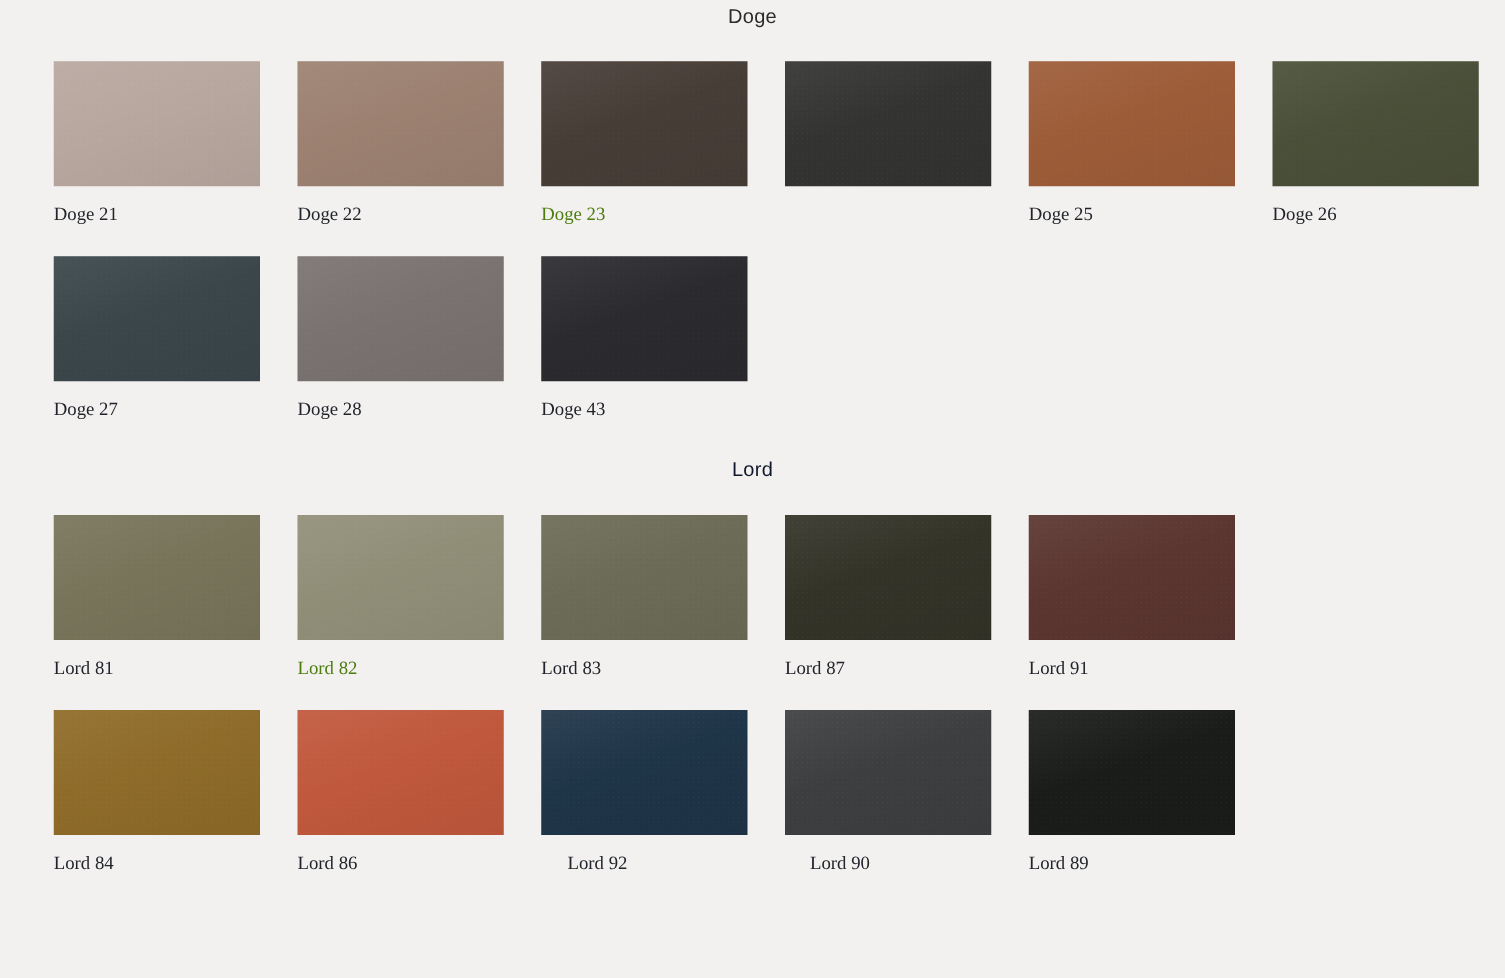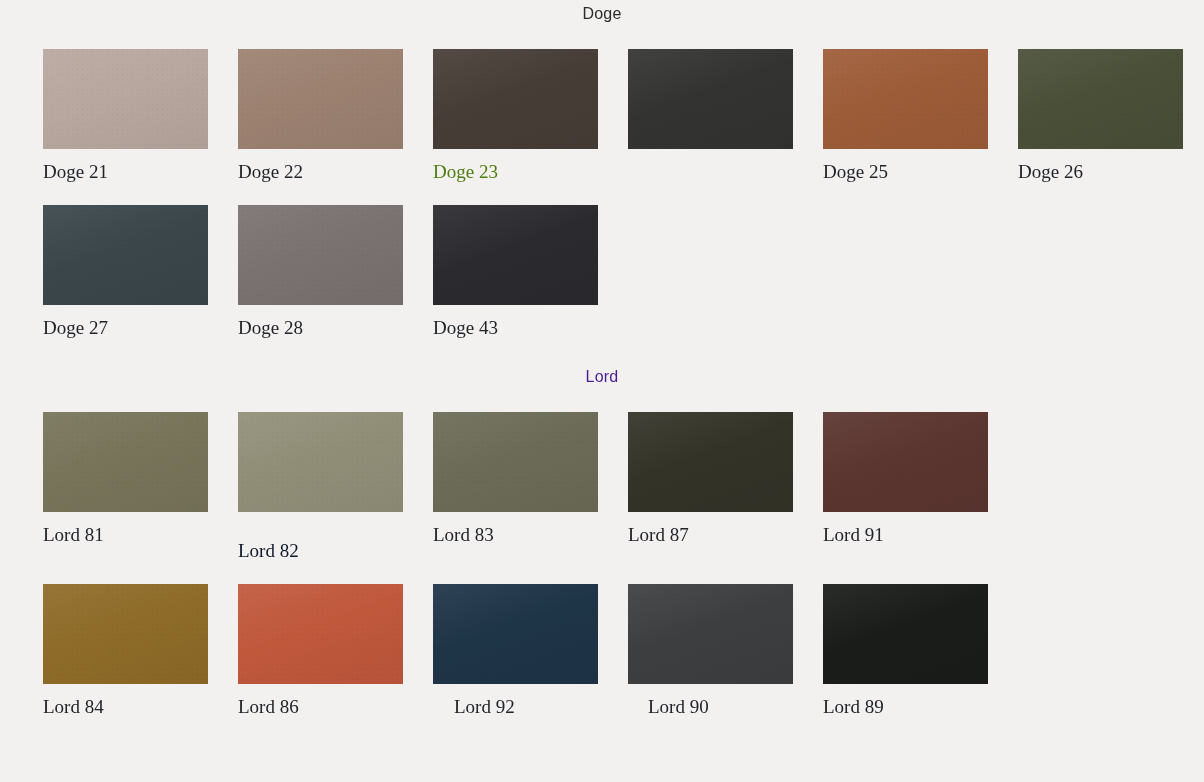--- a/index.html
+++ b/index.html
@@ -80,21 +80,21 @@
   .swatch-chip::before {
     content: "";
     position: absolute;
     inset: 0;
     pointer-events: none;
     background: linear-gradient(160deg, rgba(255,255,255,0.07) 0%, rgba(255,255,255,0.0) 45%, rgba(0,0,0,0.055) 100%);
   }
 
   .swatch-label {
     font-family: "Liberation Serif", serif;
-    font-size: 19px;
+    font-size: 15px;
     color: #21242b;
     line-height: 18px;
     padding-top: 14px;
     display: block;
     white-space: nowrap;
   }
 
   .grid.row-doge-1 { padding-top: 24px; }
   .grid.row-doge-2 { padding-top: 24px; }
   .grid.row-lord-1 { padding-top: 24px; }
@@ -146,30 +146,30 @@
         <span class="swatch-label" style="color: rgb(33, 36, 43);">Doge 28</span>
       </div>
       <div class="swatch-cell">
         <span class="swatch-chip" style="background-color: rgb(43, 42, 46);"></span>
         <span class="swatch-label" style="color: rgb(33, 36, 43);">Doge 43</span>
       </div>
     </div>
   </section>
 
   <section class="group group-lord">
-    <h2 class="group-header" style="color: #4c1d95;">Lord</h2>
+    <h2 class="group-header" style="color: #0f172a;">Lord</h2>
 
     <div class="grid row-lord-1">
       <div class="swatch-cell">
         <span class="swatch-chip" style="background-color: rgb(119, 116, 90);"></span>
         <span class="swatch-label" style="color: rgb(33, 36, 43);">Lord 81</span>
       </div>
       <div class="swatch-cell">
         <span class="swatch-chip" style="background-color: rgb(145, 142, 120);"></span>
-        <span class="swatch-label" style="color: #0f172a; margin-top: 16px;">Lord 82</span>
+        <span class="swatch-label" style="color: #4d7c0f;">Lord 82</span>
       </div>
       <div class="swatch-cell">
         <span class="swatch-chip" style="background-color: rgb(107, 107, 87);"></span>
         <span class="swatch-label" style="color: rgb(33, 36, 43);">Lord 83</span>
       </div>
       <div class="swatch-cell">
         <span class="swatch-chip" style="background-color: rgb(51, 51, 40);"></span>
         <span class="swatch-label" style="color: rgb(33, 36, 43);">Lord 87</span>
       </div>
       <div class="swatch-cell">

